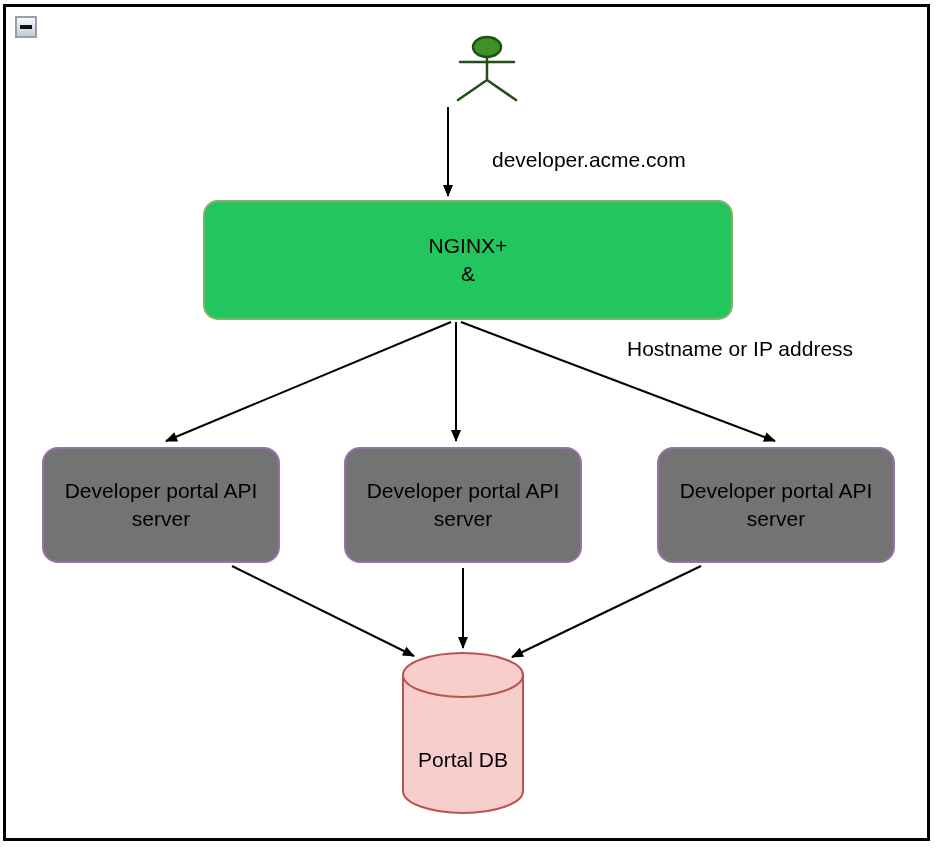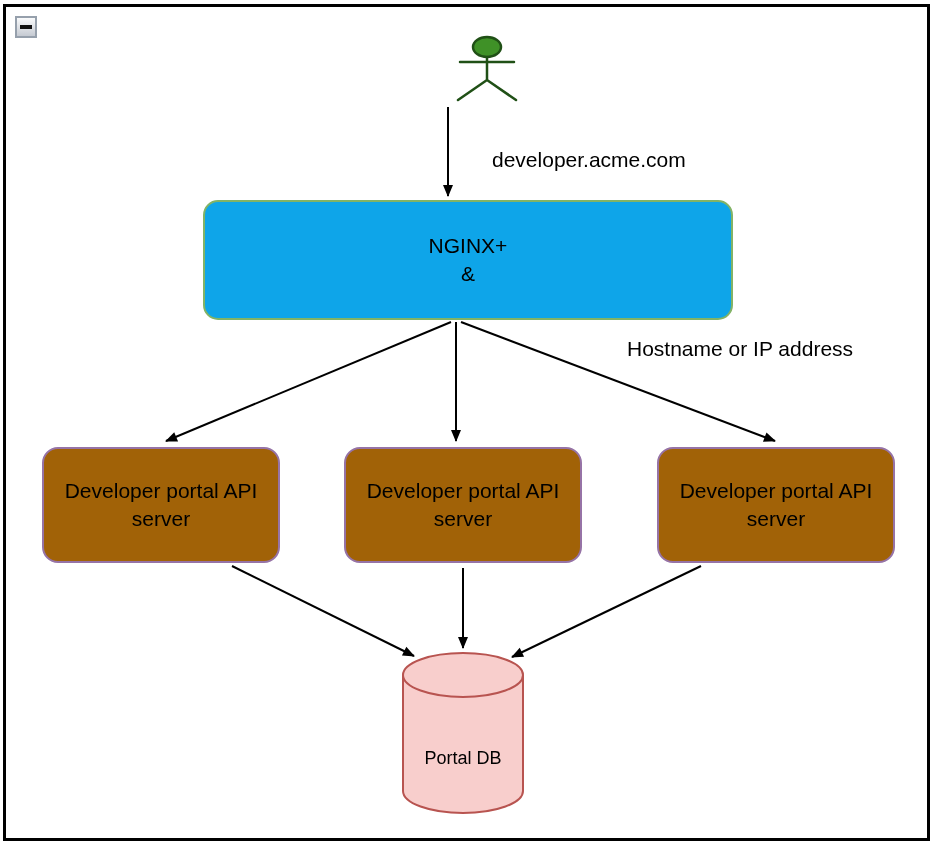--- a/index.html
+++ b/index.html
@@ -47,48 +47,48 @@
     flex-direction: column;
     align-items: center;
     justify-content: center;
     text-align: center;
     font-size: 21px;
     line-height: 28px;
   }
   .node-green {
     left: 203px; top: 200px;
     width: 530px; height: 120px;
-    background: #0ea5e9;
+    background: #22c55e;
     border: 2px solid #82b366;
     border-radius: 15px;
   }
   .node-purple {
     top: 447px;
     width: 238px; height: 116px;
-    background: #a16207;
+    background: #737373;
     border: 2px solid #9673a6;
     border-radius: 16px;
     padding: 8px 10px;
   }
   .purple-1 { left: 42px; }
   .purple-2 { left: 344px; }
   .purple-3 { left: 657px; }
   .edge-label {
     position: absolute;
     font-size: 21px;
     white-space: nowrap;
   }
   .label-domain { left: 492px; top: 148px; }
   .label-routing { left: 627px; top: 337px; }
   .label-db {
     position: absolute;
     left: 398px; top: 748px;
     width: 130px;
     text-align: center;
-    font-size: 18px;
+    font-size: 21px;
   }
 </style>
 </head>
 <body>
 
 <div class="stage">
 
   <div class="frame"></div>
 
   <div class="collapse-btn">

